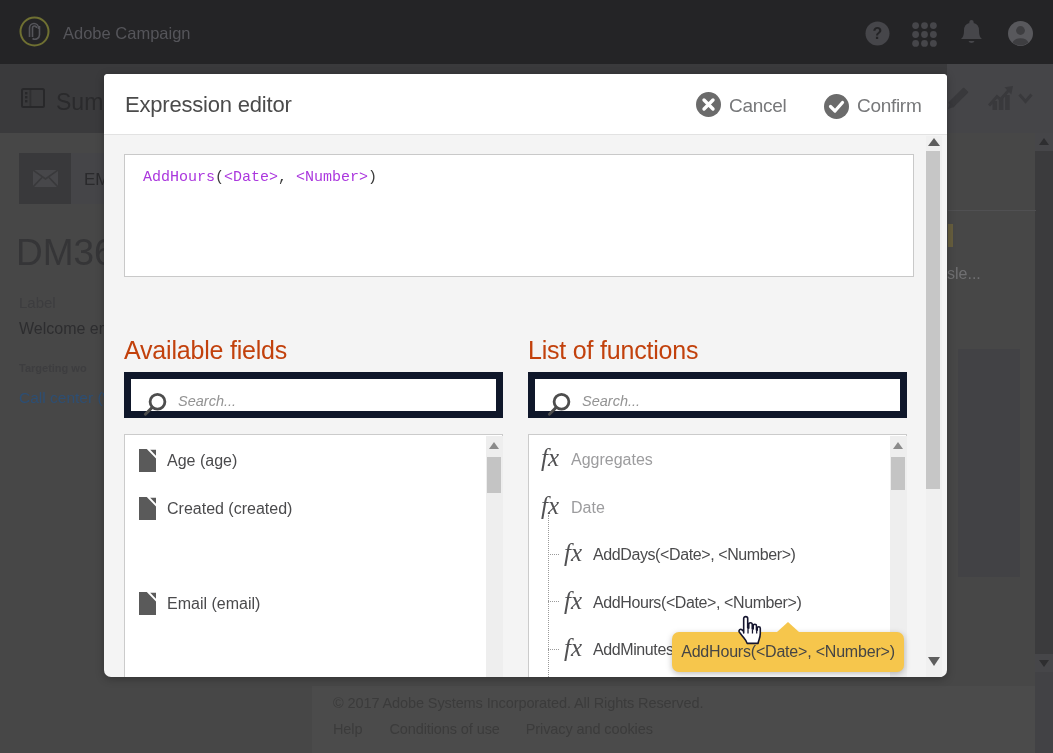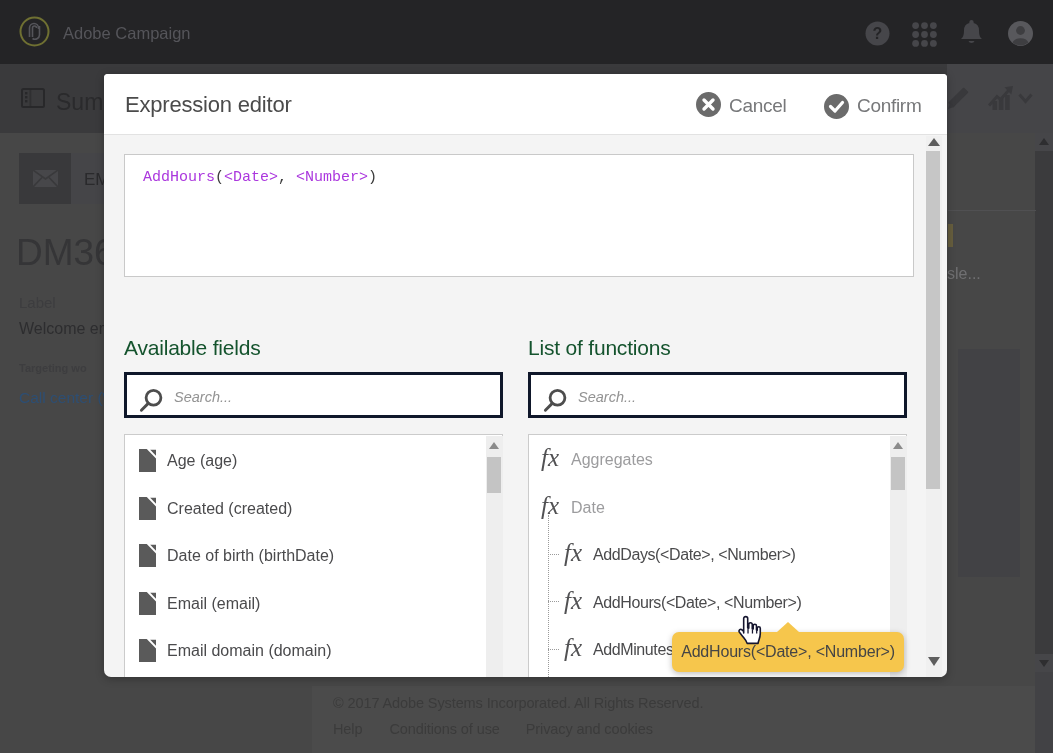--- a/index.html
+++ b/index.html
@@ -28,22 +28,22 @@
   #mtitle { position:absolute; left:21px; top:18px; font-size:22px; color:#4b4b4b; letter-spacing:-0.2px;}
   .mbtn-txt { position:absolute; top:21px; font-size:19px; letter-spacing:-0.3px; color:#77787a; }
 
   #codebox { position:absolute; left:20px; top:80px; width:790px; height:123px;
              background:#fff; border:1px solid #c9c9c9; font-family:"Liberation Mono",monospace;
              font-size:15px; color:#3c3c3c; padding:14px 0 0 18px; white-space:pre; }
   .pur { color:#ab37de; }
 
   #inforow { position:absolute; left:20px; top:219px; width:700px; height:20px; font-size:15px; letter-spacing:-0.2px; color:#2b2b2b; }
 
-  .coltitle { position:absolute; top:262px; font-size:21px; letter-spacing:-0.2px; color:#14532d; }
-  .searchbox { position:absolute; top:298px; height:46px; background:#fff; border:3px solid #0f172a; }
+  .coltitle { position:absolute; top:262px; font-size:25px; letter-spacing:-0.2px; color:#c2410c; }
+  .searchbox { position:absolute; top:298px; height:46px; background:#fff; border:7px solid #0f172a; }
   .ph { position:absolute; left:47px; top:14px; font-style:italic; font-size:14.5px; color:#939393; }
   .listbox { position:absolute; top:360px; height:260px; background:#fff; border:1px solid #cbcbcb; border-bottom:none; }
 
   .lrow { position:absolute; left:0; height:47px; font-size:16px; color:#4a4a4c;text-align:right; }
   .parent { color:#9c9c9e; }
 
   
   .lsb { position:absolute; top:1px; width:17px; background:#eeeeee; }
   .lsb .thumb { position:absolute; left:1px; width:14px; background:#c4c4c4; }
 
@@ -209,43 +209,27 @@
         <span style="position:absolute; left:42px; top:17px;">Age (age)</span>
       </div>
       <div class="lrow" style="top:47.5px; width:360px;">
         <svg style="position:absolute; left:14px; top:14px;" width="17" height="23" viewBox="0 0 17 23">
         <rect x="0" y="0" width="17" height="23" fill="#5a5a5a"></rect>
         <path d="M7.2 -0.6 L17.6 -0.6 L17.6 10.2 Z" fill="#ffffff"></path>
         <path d="M11.2 0.7 L17 0.7 L17 6.7 Z" fill="#5a5a5a"></path>
       </svg>
         <span style="position:absolute; left:42px; top:17px;">Created (created)</span>
       </div>
-      <div class="lrow" style="top:95.0px; width:360px;">
-        <svg style="position:absolute; left:14px; top:14px;" width="17" height="23" viewBox="0 0 17 23">
-        <rect x="0" y="0" width="17" height="23" fill="#5a5a5a"></rect>
-        <path d="M7.2 -0.6 L17.6 -0.6 L17.6 10.2 Z" fill="#ffffff"></path>
-        <path d="M11.2 0.7 L17 0.7 L17 6.7 Z" fill="#5a5a5a"></path>
-      </svg>
-        <span style="position:absolute; left:42px; top:17px;">Date of birth (birthDate)</span>
-      </div>
       <div class="lrow" style="top:142.5px; width:360px;">
         <svg style="position:absolute; left:14px; top:14px;" width="17" height="23" viewBox="0 0 17 23">
         <rect x="0" y="0" width="17" height="23" fill="#5a5a5a"></rect>
         <path d="M7.2 -0.6 L17.6 -0.6 L17.6 10.2 Z" fill="#ffffff"></path>
         <path d="M11.2 0.7 L17 0.7 L17 6.7 Z" fill="#5a5a5a"></path>
       </svg>
         <span style="position:absolute; left:42px; top:17px;">Email (email)</span>
-      </div>
-      <div class="lrow" style="top:190.0px; width:360px;">
-        <svg style="position:absolute; left:14px; top:14px;" width="17" height="23" viewBox="0 0 17 23">
-        <rect x="0" y="0" width="17" height="23" fill="#5a5a5a"></rect>
-        <path d="M7.2 -0.6 L17.6 -0.6 L17.6 10.2 Z" fill="#ffffff"></path>
-        <path d="M11.2 0.7 L17 0.7 L17 6.7 Z" fill="#5a5a5a"></path>
-      </svg>
-        <span style="position:absolute; left:42px; top:17px;">Email domain (domain)</span>
       </div>
       <div class="lsb" style="left:361px; height:259px;">
         <div class="arrowup" style="position:absolute; left:3px; top:6px; border-left-width:5px; border-right-width:5px; border-bottom-color:#8b8b8b;"></div>
         <div class="thumb" style="top:21px; height:36px;"></div>
       </div>
     </div>
     <div class="listbox" id="list2" style="left:424px; width:379px;">
       <div class="lrow parent" style="top:0.0px; width:360px;">
         <span style="position:absolute; left:12px; top:9px; font-family:'Liberation Serif',serif; font-style:italic; font-size:25px; color:#515153;">fx</span>
         <span style="position:absolute; left:42px; top:16px;">Aggregates</span>

